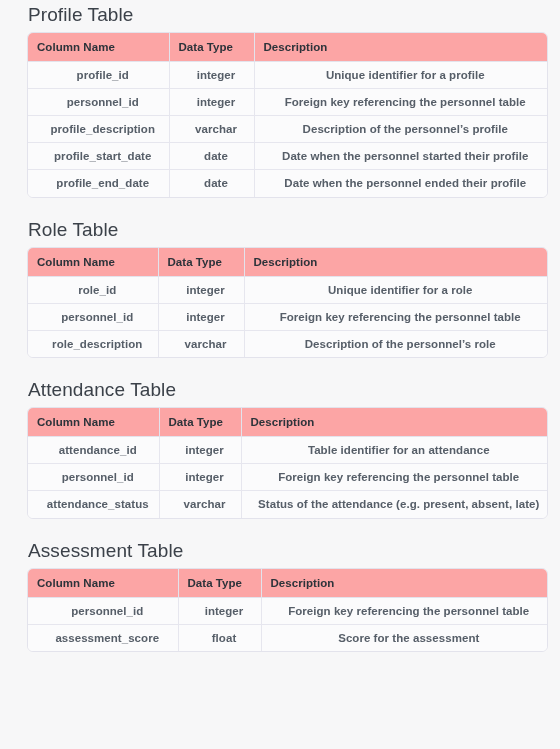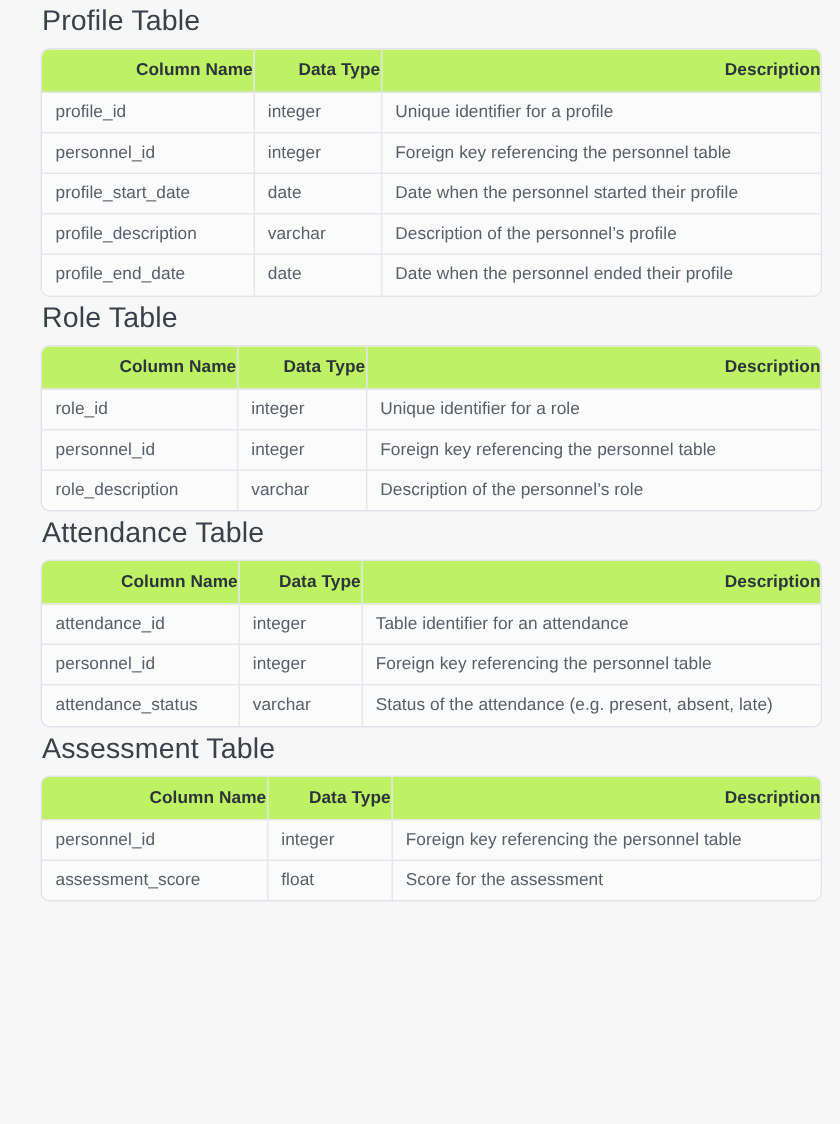--- a/index.html
+++ b/index.html
@@ -19,20 +19,21 @@
   .page {
     padding: 0 12px 0 27px;
     box-sizing: border-box;
     width: 560px;
   }
 
   .section {
     margin: 0;
   }
   .section + .section {
+    margin-top: 17px;
   }
 
   .section-title {
     font-size: 19px;
     line-height: 16px;
     color: #3b4149;
     font-weight: 400;
     padding: 7px 0 9px 1px;
     letter-spacing: 0.1px;
   }
@@ -46,43 +47,43 @@
     overflow: hidden;
   }
 
   table.schema {
     border-collapse: collapse;
     width: 100%;
     table-layout: fixed;
   }
 
   table.schema thead th {
-    background: #bef264;
+    background: #fca5a5;
     color: #2d333a;
     font-weight: 700;
     font-size: 11.5px;
-    text-align: right;
+    text-align: left;
     padding: 8px 0 8px 9px;
     height: 26px;
     box-sizing: border-box;
     border-bottom: 1px solid #e3e3ec;
     border-right: 1px solid #e3e3ec;
     white-space: nowrap;
     letter-spacing: 0.05px;
   }
   table.schema thead th:last-child {
     border-right: none;
   }
 
   table.schema tbody td {
     background: #fbfbfc;
     color: #565e68;
-    font-weight: 400;
+    font-weight: 700;
     font-size: 11.5px;
-    text-align: left;
+    text-align: center;
     padding: 7px 0 7px 9px;
     height: 27px;
     box-sizing: border-box;
     border-bottom: 1px solid #e6e6ee;
     border-right: 1px solid #e6e6ee;
     white-space: nowrap;
     overflow: hidden;
     text-overflow: ellipsis;
     letter-spacing: 0.05px;
   }
@@ -119,30 +120,30 @@
                 <td>profile_id</td>
                 <td>integer</td>
                 <td>Unique identifier for a profile</td>
               </tr>
               <tr>
                 <td>personnel_id</td>
                 <td>integer</td>
                 <td>Foreign key referencing the personnel table</td>
               </tr>
               <tr>
+                <td>profile_description</td>
+                <td>varchar</td>
+                <td>Description of the personnel’s profile</td>
+              </tr>
+              <tr>
                 <td>profile_start_date</td>
                 <td>date</td>
                 <td>Date when the personnel started their profile</td>
               </tr>
               <tr>
-                <td>profile_description</td>
-                <td>varchar</td>
-                <td>Description of the personnel’s profile</td>
-              </tr>
-              <tr>
                 <td>profile_end_date</td>
                 <td>date</td>
                 <td>Date when the personnel ended their profile</td>
               </tr>
             </tbody>
           </table>
         </div>
       </div>
       <div class="section">
         <div class="section-title">Role Table</div>

